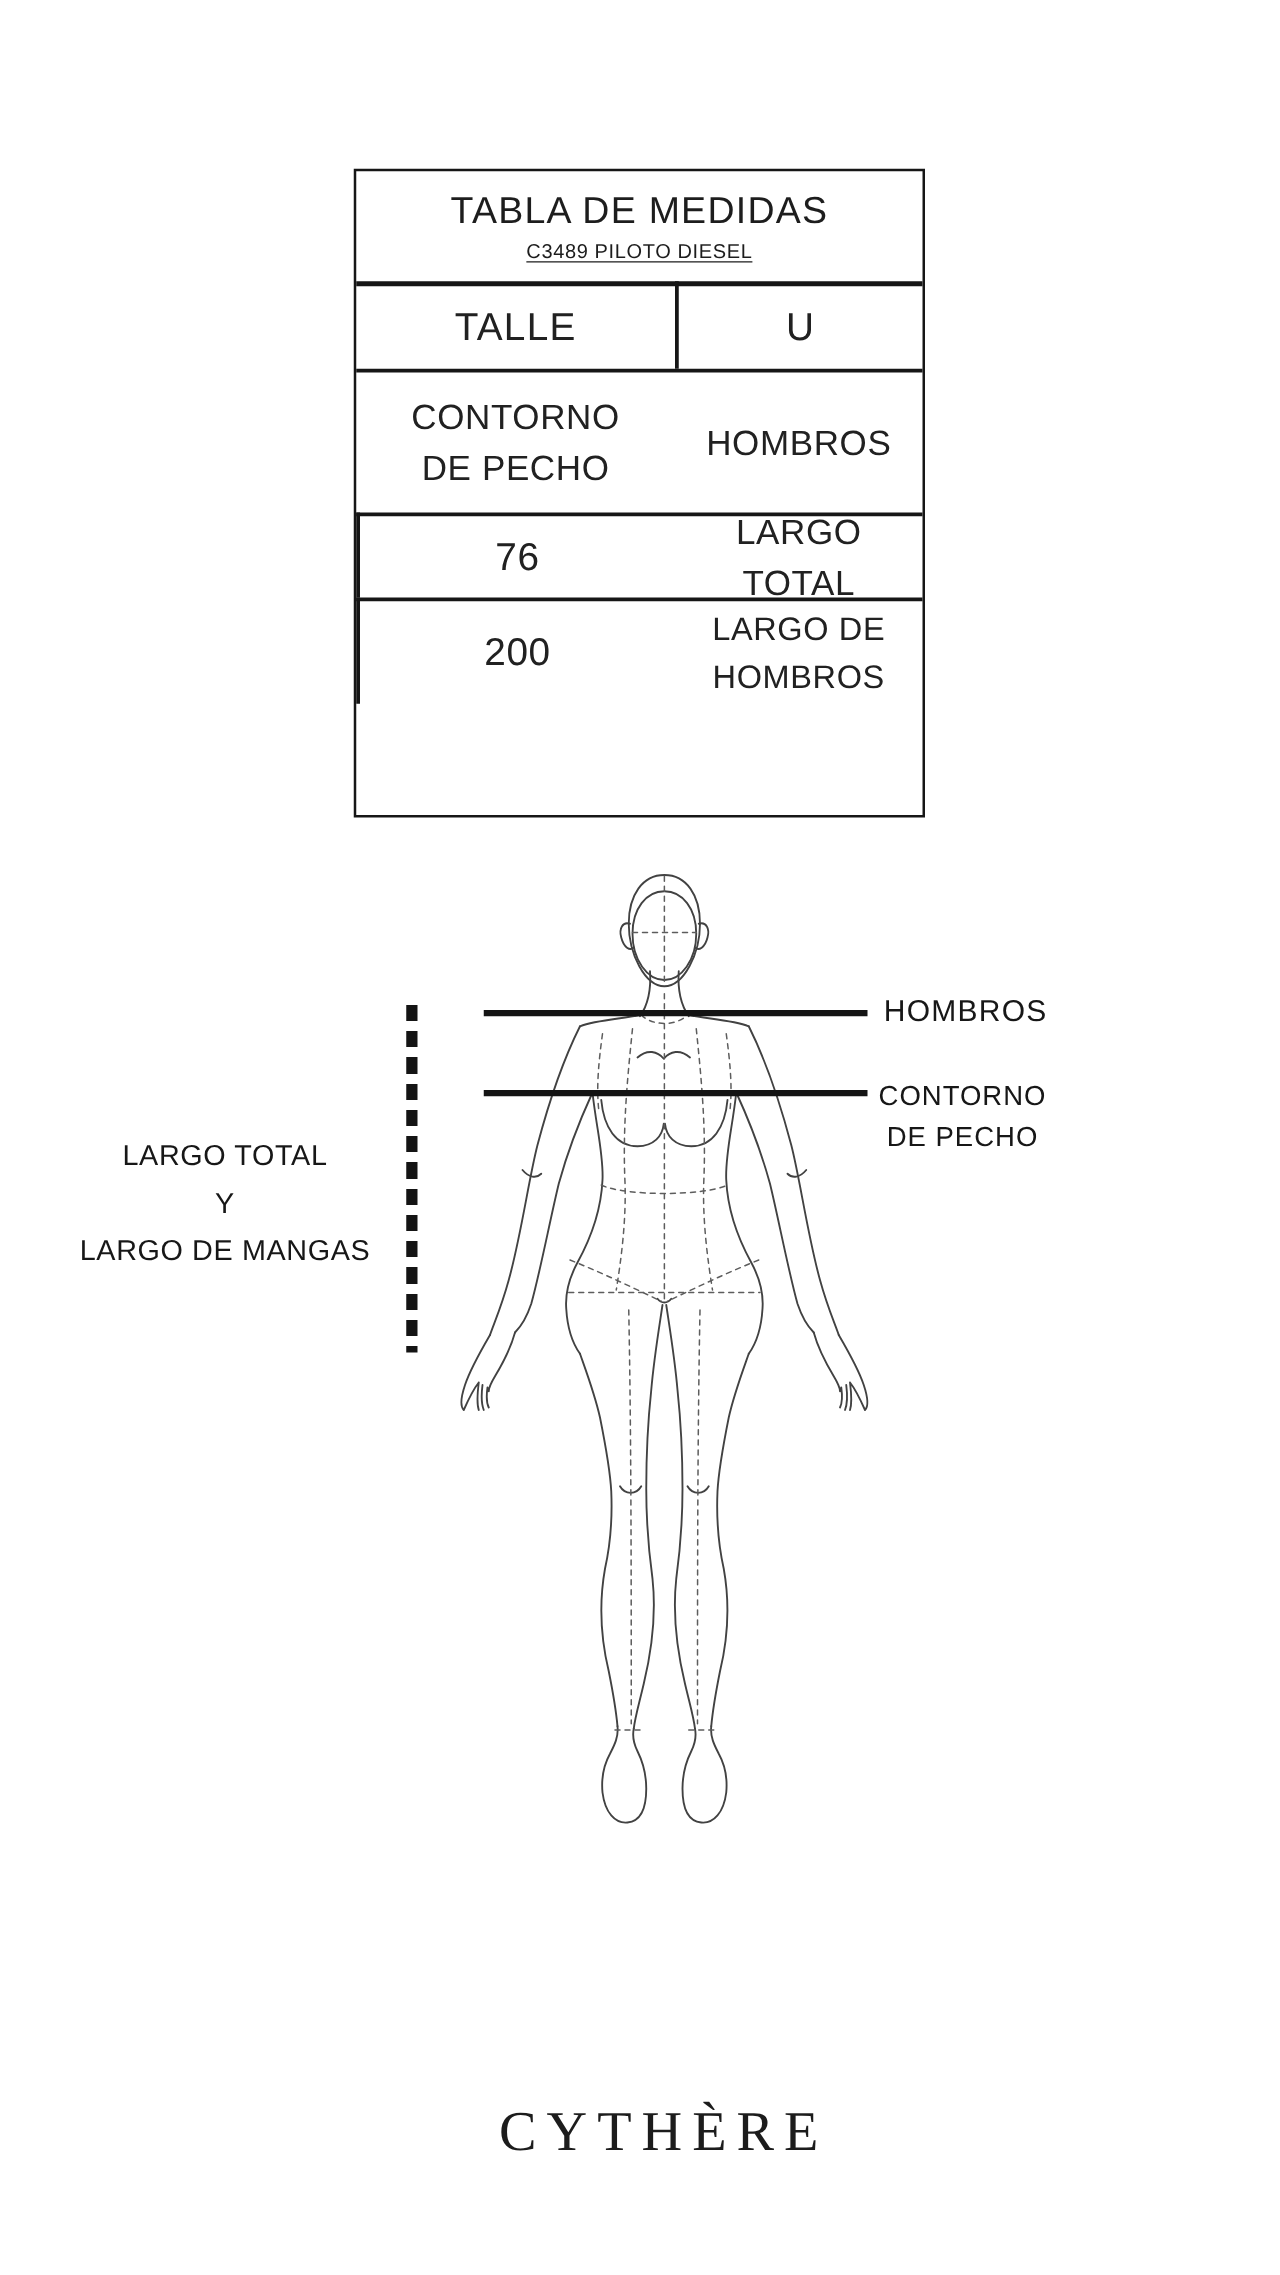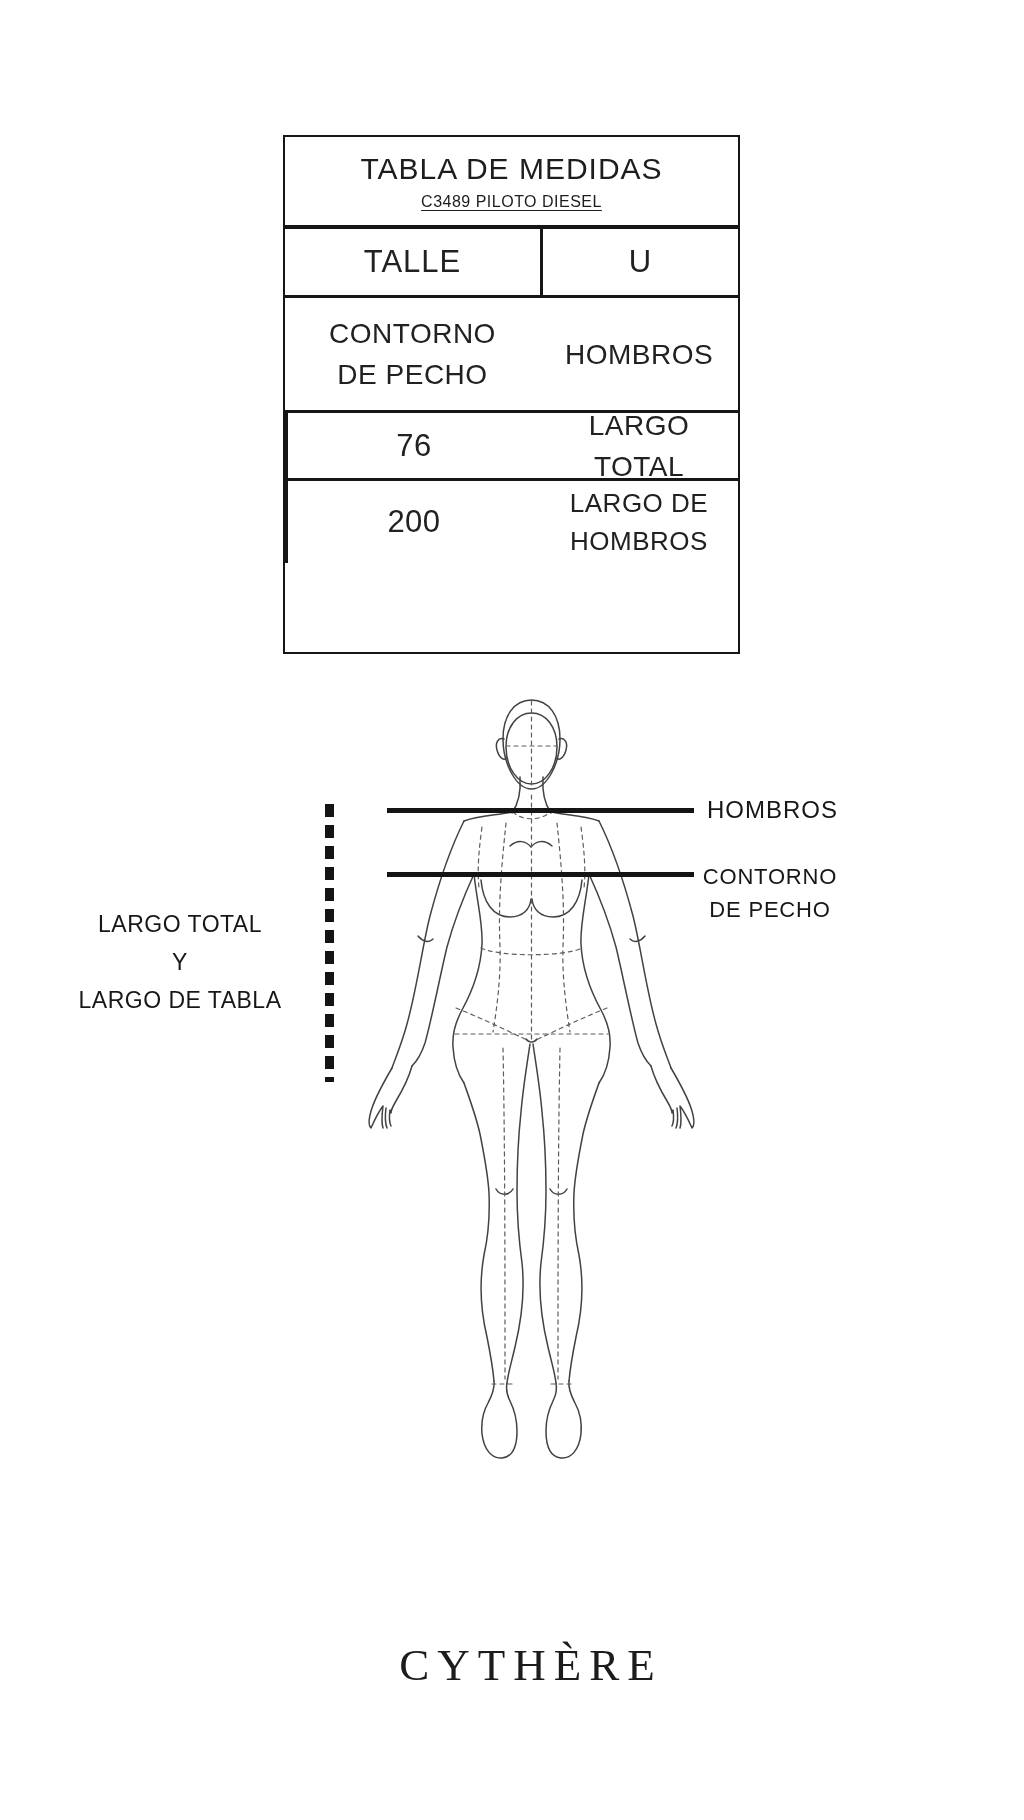--- a/index.html
+++ b/index.html
@@ -42,21 +42,21 @@
   .lbl-hombros { left:707px; top:796px; font-size:24px; letter-spacing:1px; white-space:nowrap; }
   .lbl-contorno{ left:692px; top:860px; width:156px; text-align:center; font-size:22px; line-height:33px; letter-spacing:0.8px; }
   .lbl-length  { left:30px;  top:905px; width:300px; text-align:center; font-size:23px; line-height:38px; letter-spacing:0.5px; }
   .lbl-length div, .lbl-contorno div { display:block; }
 
   
   .figure { position:absolute; left:340px; top:690px; }
 
   
   .brand {
-    position:absolute; left:531px; top:1639px; transform:translateX(-50%);
+    position:absolute; left:531px; top:1679px; transform:translateX(-50%);
     font-family:"Liberation Serif","DejaVu Serif",serif;
     font-size:45px; letter-spacing:8px; color:#1c1c1c; white-space:nowrap;
   }
 </style>
 </head>
 <body>
 
 <div class="canvas">
 
   <div class="size-table">
@@ -168,18 +168,18 @@
   <div class="lbl lbl-hombros">HOMBROS</div>
 
   <div class="lbl lbl-contorno">
     <div>CONTORNO</div>
     <div>DE PECHO</div>
   </div>
 
   <div class="lbl lbl-length">
     <div>LARGO TOTAL</div>
     <div>Y</div>
-    <div>LARGO DE TABLA</div>
+    <div>LARGO DE MANGAS</div>
   </div>
 
   <div class="brand">CYTHÈRE</div>
 
 </div>
 
 </body></html>

